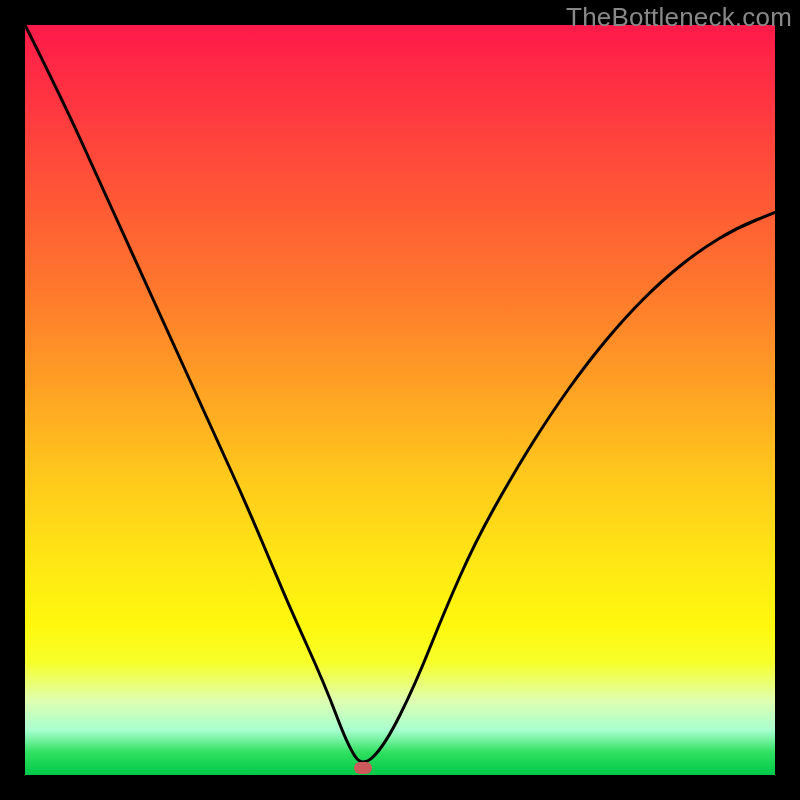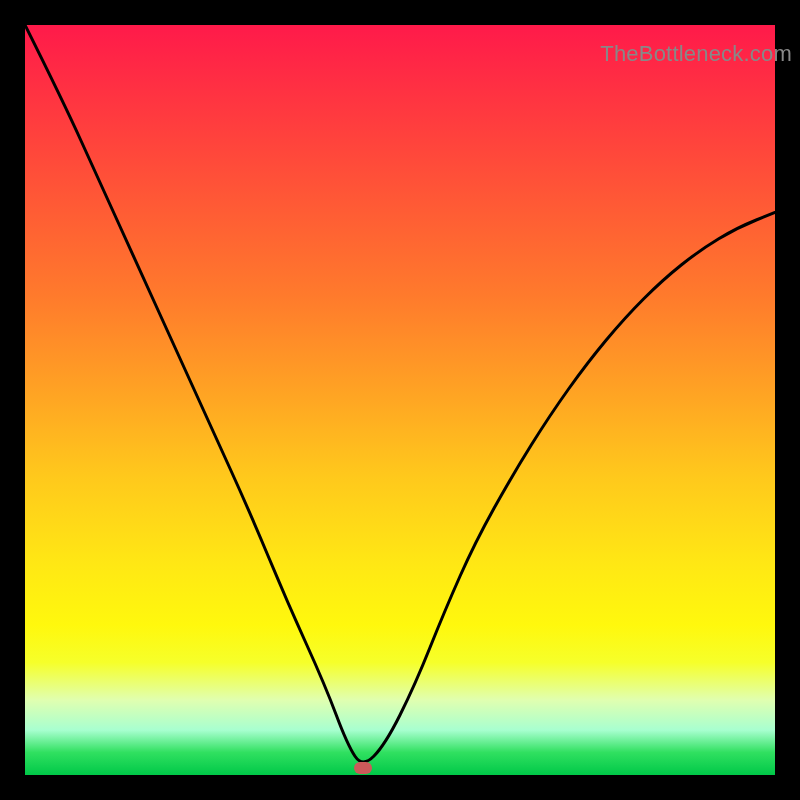--- a/index.html
+++ b/index.html
@@ -38,24 +38,23 @@
       #a8ffd0 94%,
       #30e060 97%,
       #00c848 100%
     );
   }
   .watermark {
     position: absolute;
     top: 2px;
     right: 8px;
     color: #888;
-    font-size: 22px;
+    font-size: 26px;
     letter-spacing: 0.2px;
     z-index: 10;
-    margin-top: 39px;
   }
   svg.curve {
     position: absolute;
     left: 0;
     top: 0;
     width: 750px;
     height: 750px;
     pointer-events: none;
   }
   .marker {

